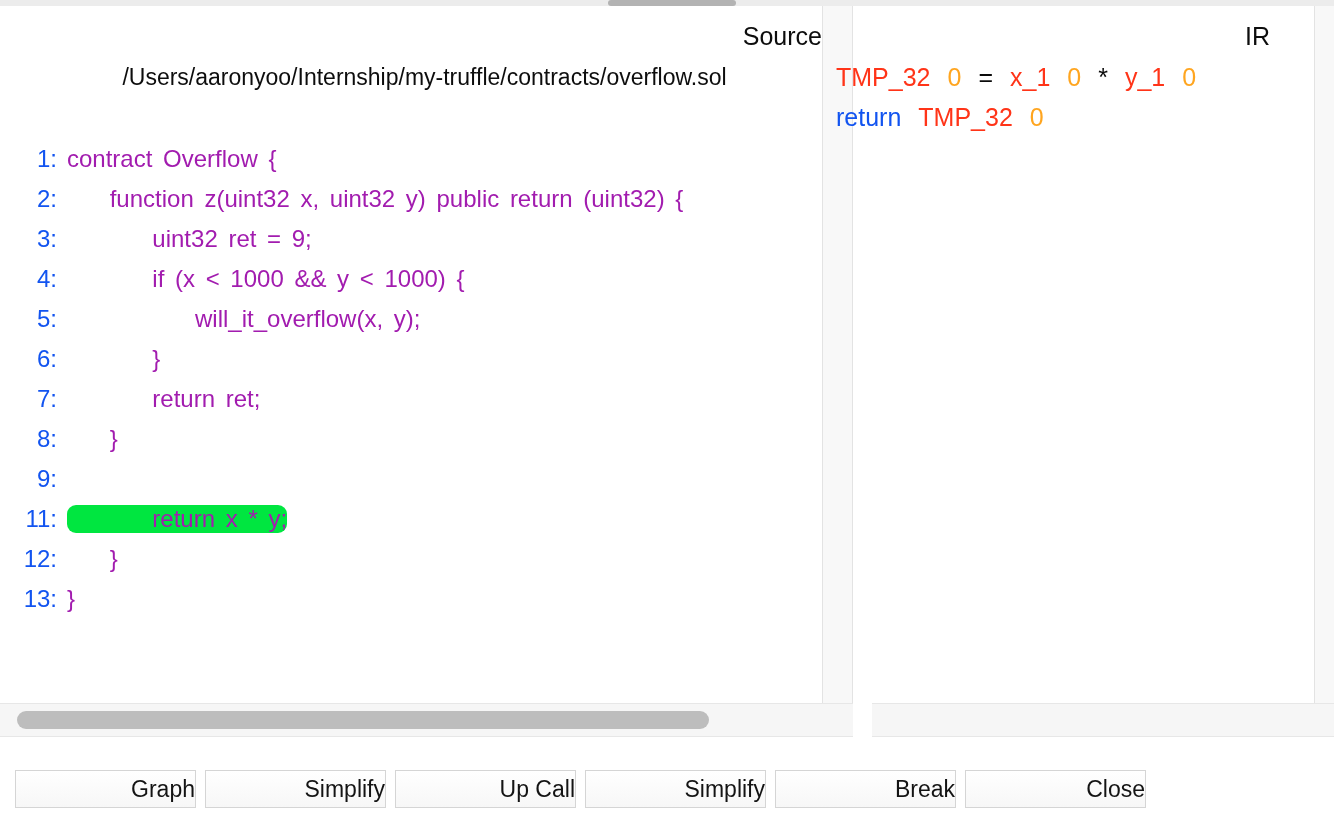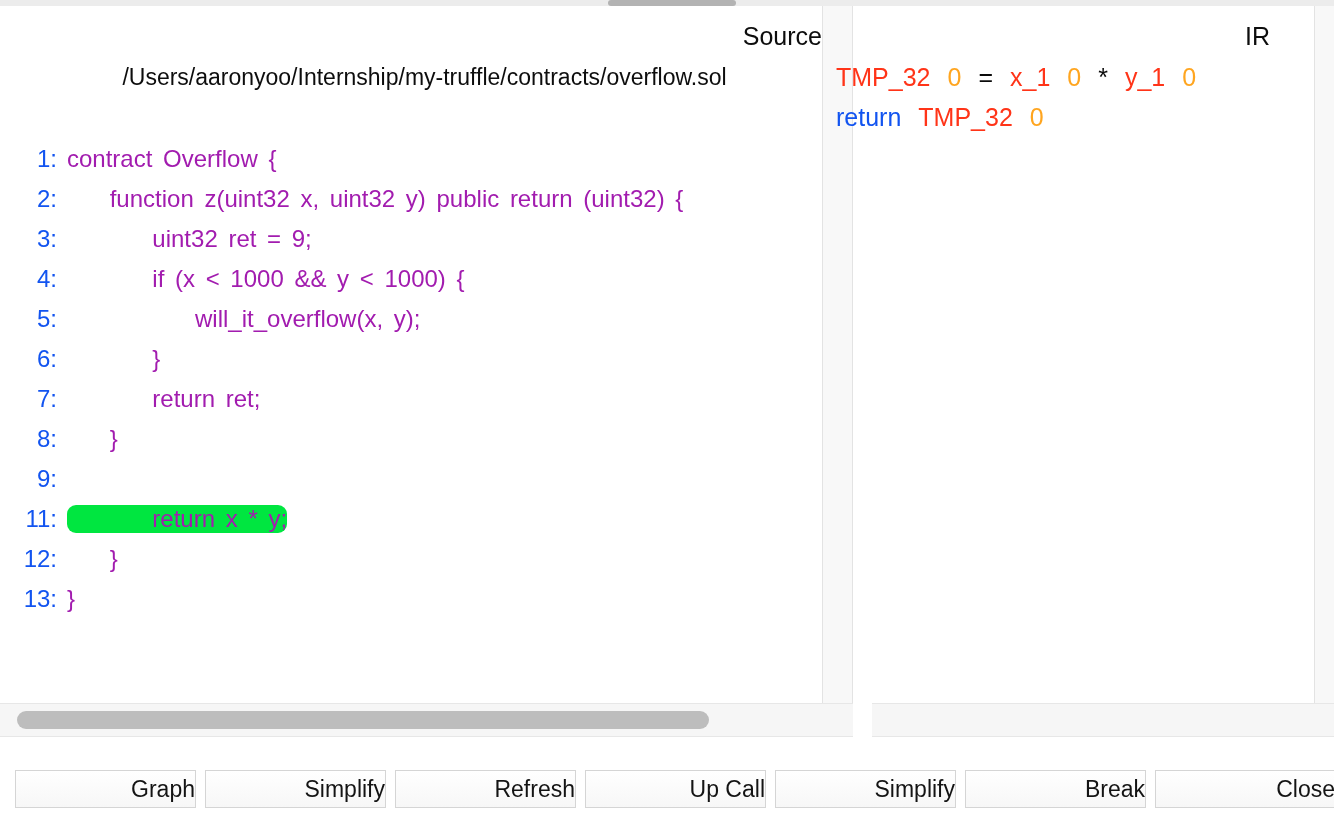--- a/index.html
+++ b/index.html
@@ -97,18 +97,17 @@
 <div class="vscroll vscroll-right"></div>
 
 <div class="hscroll hscroll-src">
   <div class="hscroll-thumb"></div>
 </div>
 <div class="hscroll hscroll-ir"></div>
 
 <div class="toolbar">
     <button class="tbtn">Graph</button>
     <button class="tbtn">Simplify</button>
-    <button class="tbtn">Refresh</button>
     <button class="tbtn">Up Call</button>
     <button class="tbtn">Simplify</button>
     <button class="tbtn">Break</button>
     <button class="tbtn">Close</button>
   </div>
 
 </body></html>

